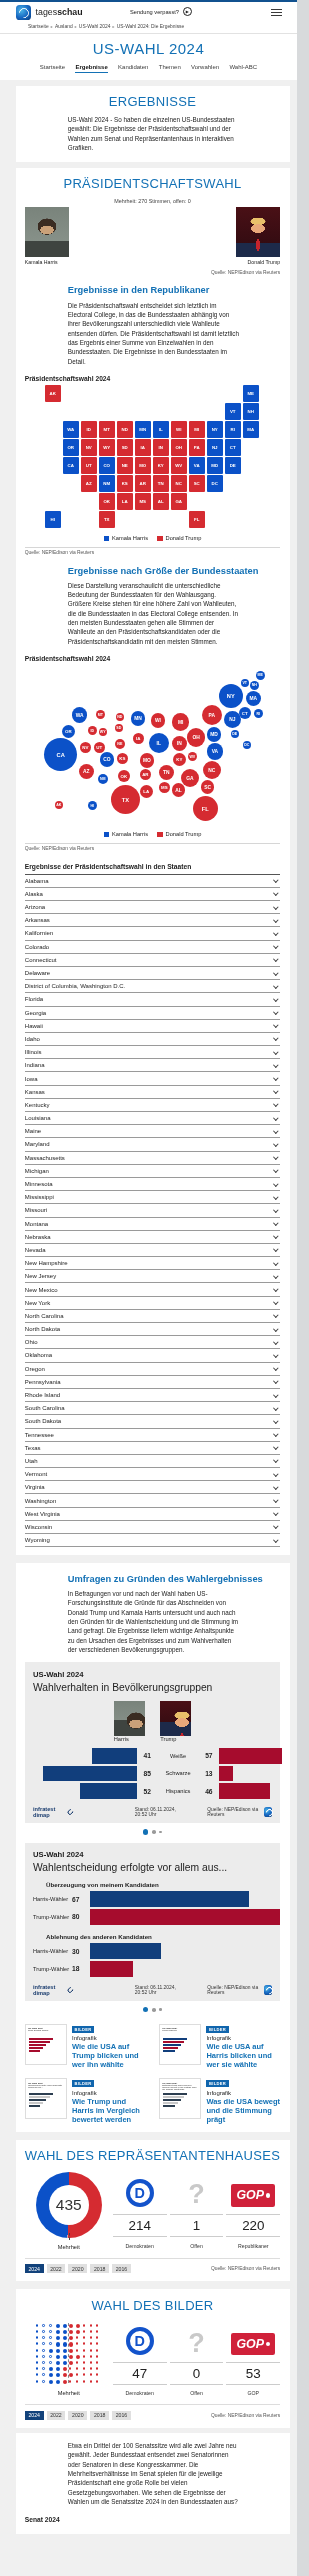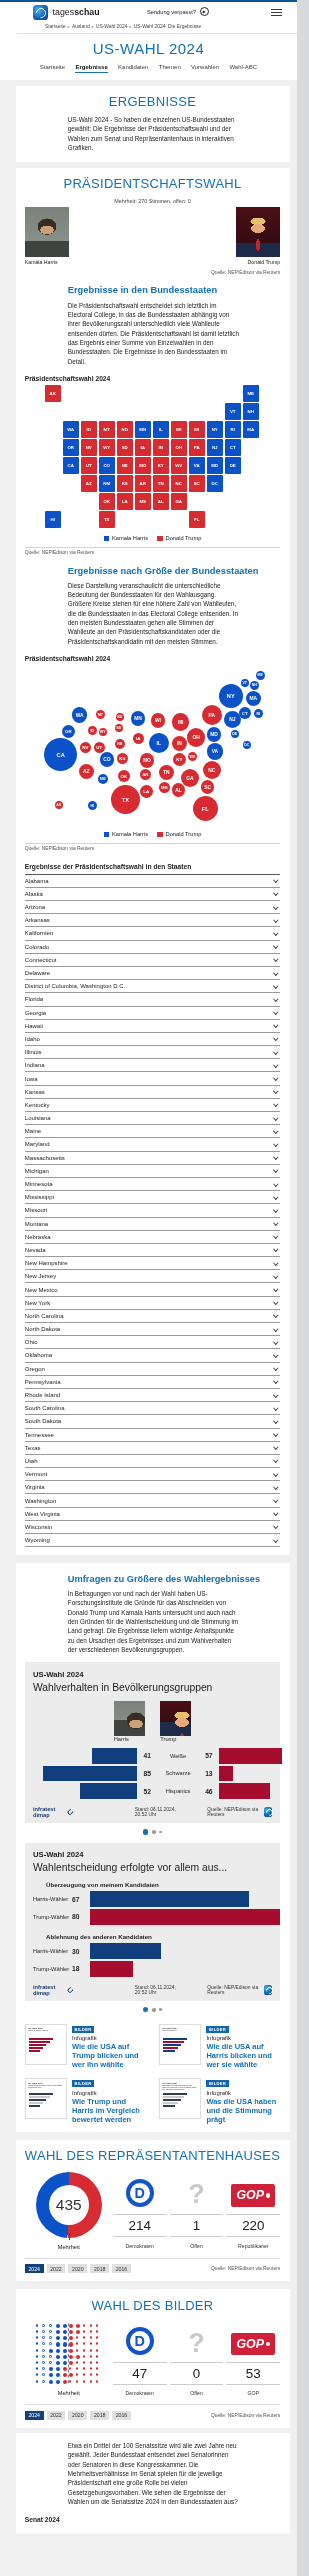--- a/index.html
+++ b/index.html
@@ -3,21 +3,21 @@
 <meta charset="utf-8">
 <style>
   * { margin:0; padding:0; box-sizing:border-box; }
   html,body { width:309px; height:2594px; overflow:hidden; background:#f0f0f0;
     font-family:"Liberation Sans","DejaVu Sans",sans-serif; color:#1d1d1d; }
   #page { position:relative; width:297px; min-height:2594px; }
   #scrollbar { position:absolute; left:297px; top:0; width:12.4px; height:2594px; background:#d8dadc; }
   #topline { height:1.5px; background:#11518f; }
 
   
-  .hdr { background:#fff; padding:0 0 0 17px; }
+  .hdr { background:#fff; padding:0 0 0 0; }
   .hdr-row { display:flex; align-items:center; height:21.6px; padding:0 15.5px; position:relative; }
   .logo-sq { width:15.5px; height:15.5px; border-radius:3.6px;
     background:radial-gradient(circle at 35% 35%, #4db6e8 0%, #1565c0 55%, #0b3d7a 100%);
     position:relative; flex:0 0 auto; }
   .logo-sq:after { content:""; position:absolute; left:3.6px; top:3.6px; width:8.2px; height:8.2px;
     border:1.3px solid #fff; border-radius:50%; border-left-color:transparent; transform:rotate(-40deg); }
   .logo-word { font-size:8.8px; margin-left:4.6px; color:#1d1d1d; }
   .logo-word b { font-weight:700; }
   .hdr-mid { position:absolute; left:130px; top:5.7px; display:flex; align-items:center; gap:3.6px; font-size:5.7px; color:#1d1d1d; }
   .play-ic { width:9.3px; height:9.3px; border:0.8px solid #222; border-radius:50%; display:flex; align-items:center; justify-content:center; font-size:4.1px; color:#222; }
@@ -221,21 +221,21 @@
         <div class="nm">Kamala Harris</div>
       </div>
       <div class="cand right">
         <div class="ph ph-trump"></div>
         <div class="nm">Donald Trump</div>
       </div>
     </div>
 
     <div class="src src-r" style="margin-top:3.1px">Quelle: NEP/Edison via Reuters</div>
 
-    <div class="subhead">Ergebnisse in den Bundesstaaten</div>
+    <div class="subhead">Ergebnisse in den Republikaner</div>
     <div class="ctext" style="margin-top:0">Die Präsidentschaftswahl entscheidet sich letztlich im Electoral College, in das die Bundesstaaten abhängig von ihrer Bevölkerungszahl unterschiedlich viele Wahlleute entsenden dürfen. Die Präsidentschaftswahl ist damit letztlich das Ergebnis einer Summe von Einzelwahlen in den Bundesstaaten. Die Ergebnisse in den Bundesstaaten im Detail.</div>
 
     <div class="maplabel">Präsidentschaftswahl 2024</div>
     <div class="tilemap" id="presMap" style="width:216px;height:144px;">
         <div class="tile" style="left: 0px; top: 0px; width: 16.5px; height: 16.5px; background: rgb(213, 43, 49); font-size: 4.4px;">AK</div>
         <div class="tile" style="left: 198px; top: 0px; width: 16.5px; height: 16.5px; background: rgb(11, 81, 200); font-size: 4.4px;">ME</div>
         <div class="tile" style="left: 180px; top: 18px; width: 16.5px; height: 16.5px; background: rgb(11, 81, 200); font-size: 4.4px;">VT</div>
         <div class="tile" style="left: 198px; top: 18px; width: 16.5px; height: 16.5px; background: rgb(11, 81, 200); font-size: 4.4px;">NH</div>
         <div class="tile" style="left: 18px; top: 36px; width: 16.5px; height: 16.5px; background: rgb(11, 81, 200); font-size: 4.4px;">WA</div>
         <div class="tile" style="left: 36px; top: 36px; width: 16.5px; height: 16.5px; background: rgb(213, 43, 49); font-size: 4.4px;">ID</div>
@@ -570,21 +570,21 @@
         <div class="acc-row">
           <span>Wyoming</span>
           <span class="chev"></span>
         </div>
       </div>
   </div>
 
   <div class="gap" style="height:7.2px"></div>
 
   <div class="card">
-    <div class="subhead" style="margin-top:3.1px">Umfragen zu Größere des Wahlergebnisses</div>
+    <div class="subhead" style="margin-top:3.1px">Umfragen zu Gründen des Wahlergebnisses</div>
     <div class="ctext" style="margin-top:0">In Befragungen vor und nach der Wahl haben US-Forschungsinstitute die Gründe für das Abschneiden von Donald Trump und Kamala Harris untersucht und auch nach den Gründen für die Wahlentscheidung und die Stimmung im Land gefragt. Die Ergebnisse liefern wichtige Anhaltspunkte zu den Ursachen des Ergebnisses und zum Wahlverhalten der verschiedenen Bevölkerungsgruppen.</div>
 
     <div class="chartcard">
       <div class="cc-kicker">US-Wahl 2024</div>
       <div class="cc-title">Wahlverhalten in Bevölkerungsgruppen</div>
       <div class="demo-photos">
         <div class="col">
             <div class="ph ph-harris"></div>
           <div>Harris</div>
           </div>
@@ -738,21 +738,21 @@
               <i style="background:#2c3e50;width:70%"></i>
               <i style="background:#c9c9c9;width:61%"></i>
               <i style="background:#2c3e50;width:52%"></i>
               <i style="background:#c9c9c9;width:43%"></i>
               <i style="background:#2c3e50;width:34%"></i>
             </div>
           </div>
     <div>
       <span class="badge">BILDER</span>
       <div class="t-kick">Infografik</div>
-      <div class="t-title">Was die USA haben und die Stimmung prägt</div>
+      <div class="t-title">Was die USA bewegt und die Stimmung prägt</div>
     </div>
         </div>
       </div>
   </div>
 
   <div class="gap" style="height:7.7px"></div>
 
   <div class="card">
     <div class="bluehead">WAHL DES REPRÄSENTANTENHAUSES</div>
     <div class="cong">

